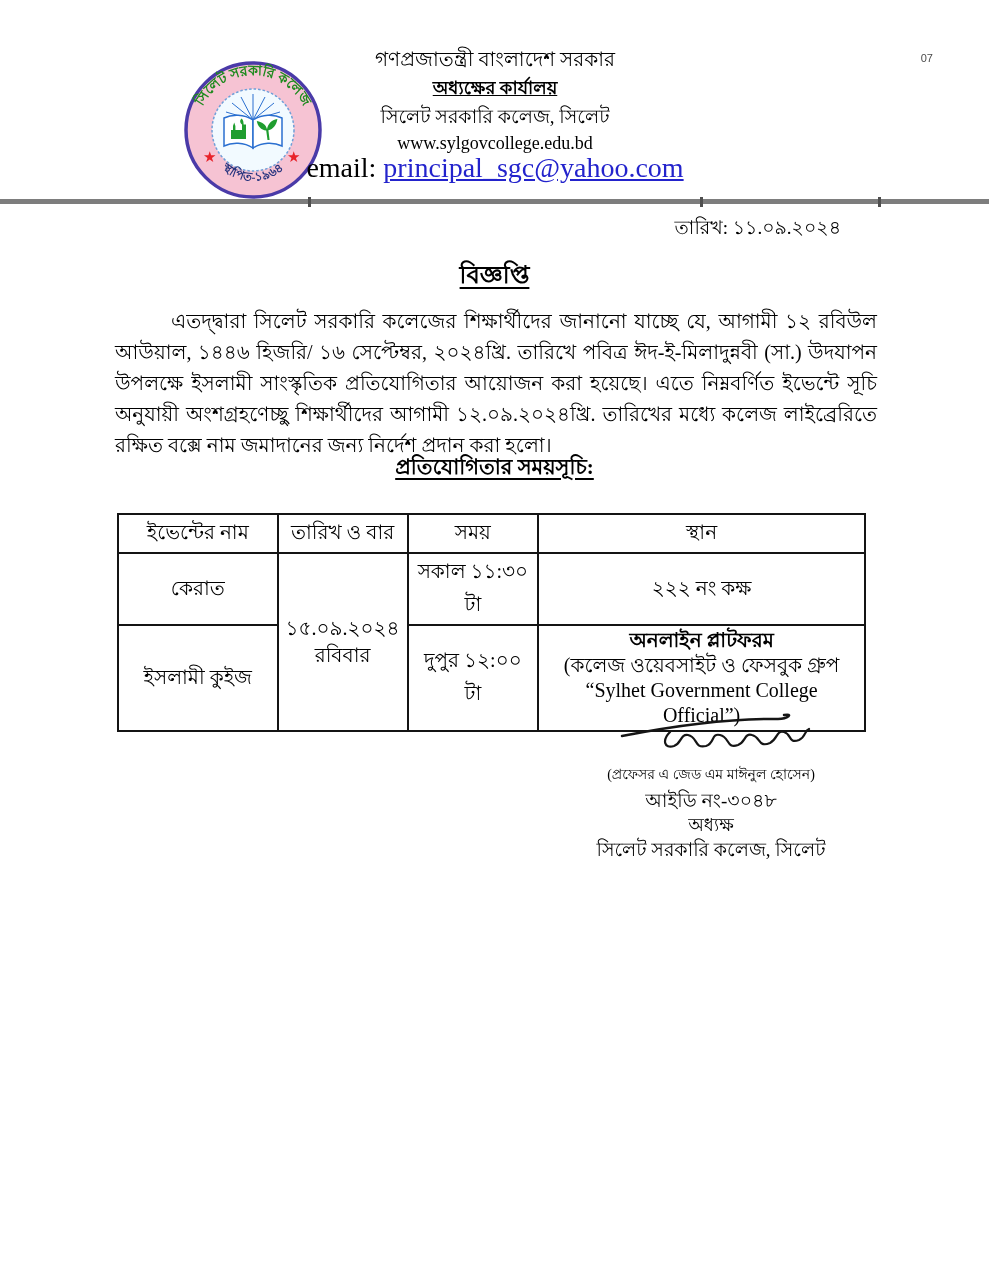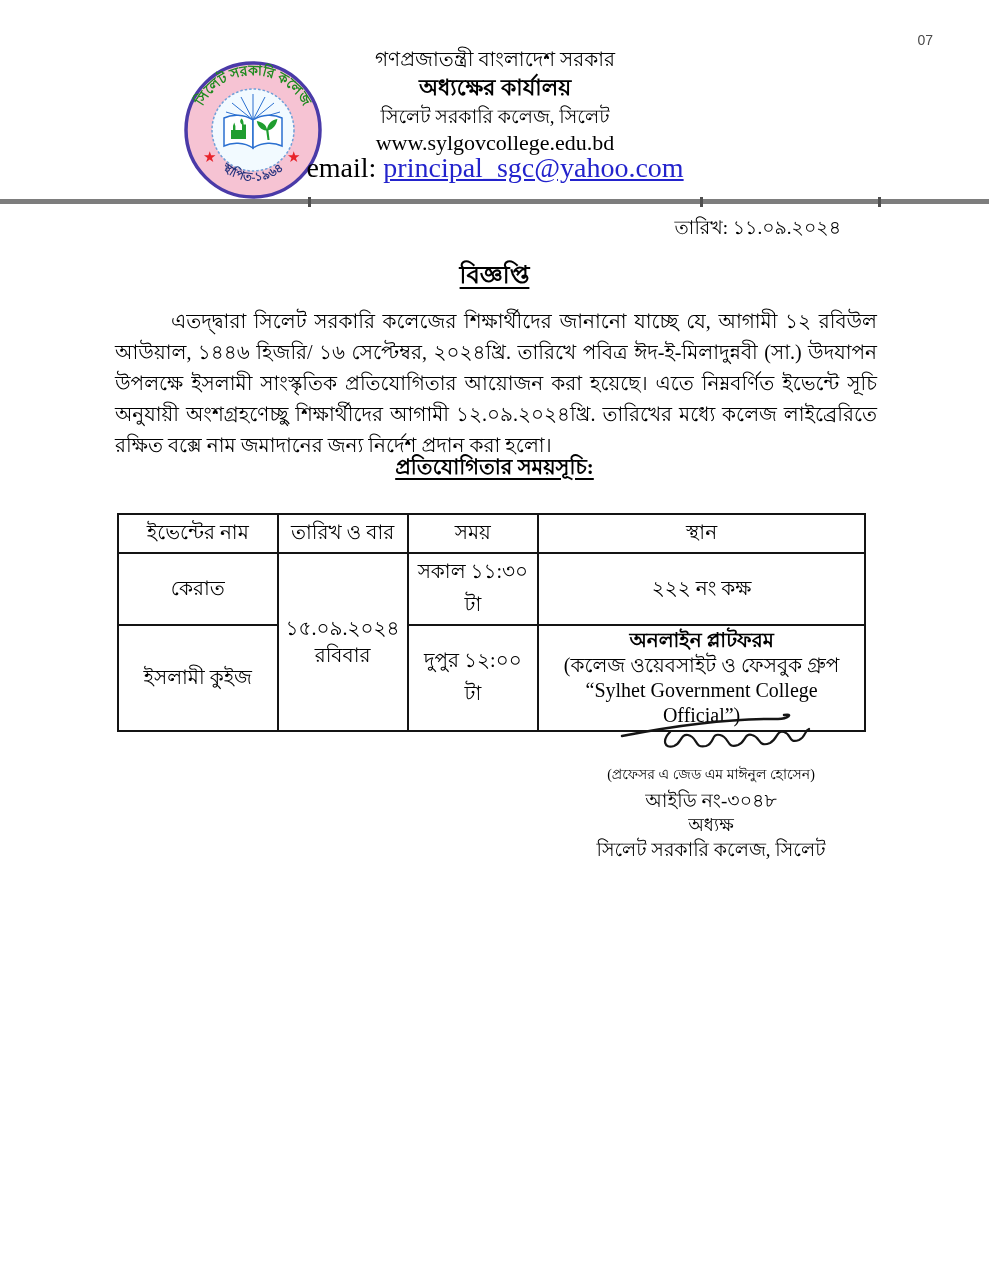--- a/index.html
+++ b/index.html
@@ -10,44 +10,44 @@
     margin: 0 auto;
     background: #ffffff;
     color: #000;
     font-family: "Liberation Serif", serif;
     overflow: hidden;
   }
 
   
   .page-number {
     position: absolute;
-    top: 32px;
+    top: 52px;
     right: 56px;
-    font-size: 14px;
+    font-size: 11px;
     color: #4a4a4a;
     font-family: "Liberation Sans", sans-serif;
     margin-left: 36px;
   }
 
   
   .logo-wrap { position: absolute; left: 182px; top: 60px; width: 142px; height: 140px; }
 
   
   .header-text {
     position: absolute;
     left: 270px;
     top: 46px;
     width: 450px;
     text-align: center;
     line-height: 1.0;
   }
   .h-govt    { font-size: 20px; line-height: 26px; }
-  .h-office  { font-size: 22px; font-weight: bold; line-height: 32px; }
+  .h-office  { font-size: 18px; font-weight: bold; line-height: 32px; text-decoration: underline; }
   .h-college { font-size: 19px; line-height: 26px; }
-  .h-web     { font-size: 22px; line-height: 26px; font-family: "Liberation Serif", serif; }
+  .h-web     { font-size: 18px; line-height: 26px; font-family: "Liberation Serif", serif; }
   .h-email   { font-size: 28px; line-height: 24px; font-family: "Liberation Serif", serif; }
   .h-email a { color: #2323cc; text-decoration: underline; cursor: pointer; }
   .h-phone   { font-size: 16px; line-height: 20px; }
 
   
   .divider {
     position: absolute;
     left: 0; top: 199px;
     width: 989px; height: 5px;
     background: #7d7d7d;

